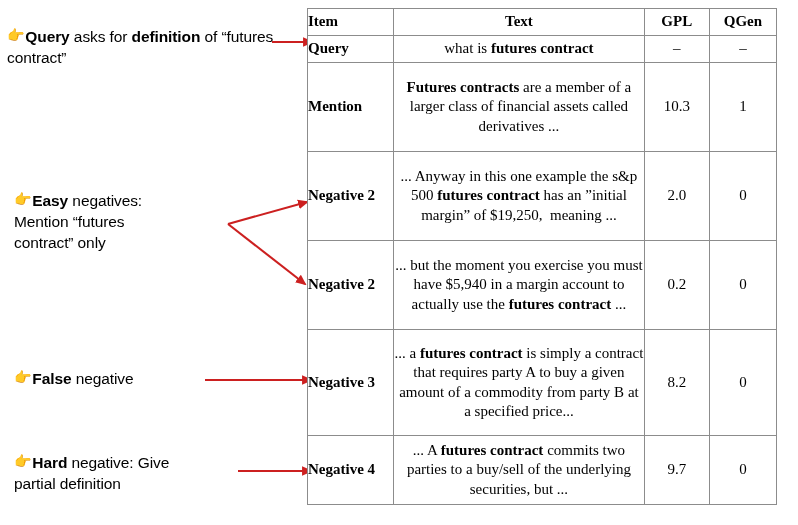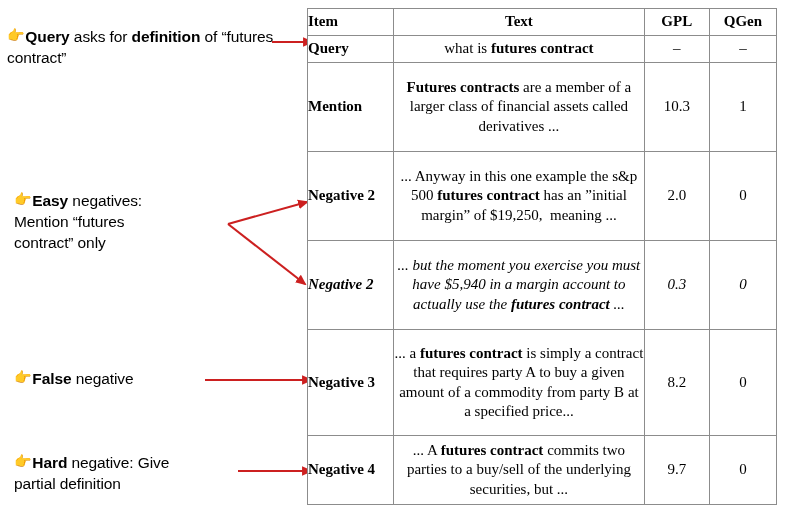--- a/index.html
+++ b/index.html
@@ -99,21 +99,21 @@
     margin-left: 8px;
   }
   td.text b { font-weight: bold; }
   td.num {
     text-align: center;
     font-size: 15.5px;
   }
   tr.r-query td { height: 26px; }
   tr.r-pos   td { height: 88px; }
   tr.r-n1    td { height: 88px; }
-  tr.r-n2    td { height: 88px; font-style: italic; }
+  tr.r-n2    td { height: 88px; }
   tr.r-n3    td { height: 105px; }
   tr.r-n4    td { height: 68px; }
 </style>
 </head>
 <body>
 
 <div class="annot annot-1">
   <span class="hand">👉</span><span><b>Query</b> asks for <b>definition</b> of “futures contract”</span>
 </div>
 
@@ -177,21 +177,21 @@
       </tr>
       <tr class="r-n1">
         <td class="item">Negative 2</td>
         <td class="text">... Anyway in this one example the s&amp;p 500 <b>futures contract</b> has an ”initial margin” of $19,250,&nbsp; meaning ...</td>
         <td class="num">2.0</td>
         <td class="num">0</td>
       </tr>
       <tr class="r-n2">
         <td class="item">Negative 2</td>
         <td class="text">... but the moment you exercise you must have $5,940 in a margin account to actually use the <b>futures contract</b> ...</td>
-        <td class="num">0.3</td>
+        <td class="num">0.2</td>
         <td class="num">0</td>
       </tr>
       <tr class="r-n3">
         <td class="item">Negative 3</td>
         <td class="text">... a <b>futures contract</b> is simply a contract that requires party A to buy a given amount of a commodity from party B at a specified price...</td>
         <td class="num">8.2</td>
         <td class="num">0</td>
       </tr>
       <tr class="r-n4">
         <td class="item">Negative 4</td>

